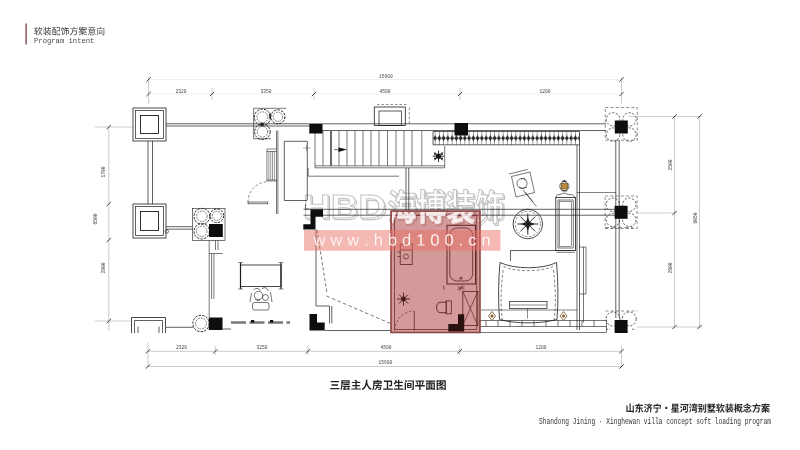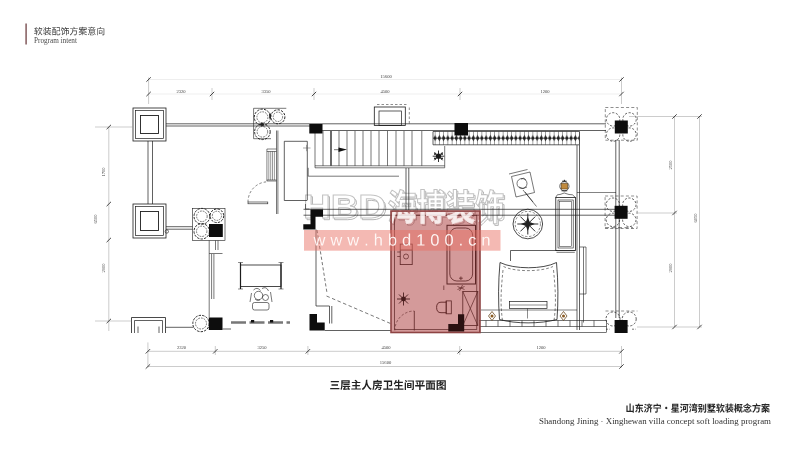--- a/index.html
+++ b/index.html
@@ -1,17 +1,17 @@
 <!DOCTYPE html>
 <html><head>
 <meta charset="utf-8">
 <style>
   html,body{margin:0;padding:0;background:#ffffff;}
   #page{position:relative;width:800px;height:450px;background:#ffffff;overflow:hidden;
-        font-family:Liberation Serif, serif;}
+        font-family:Liberation Mono, monospace;}
   svg{display:block;}
 </style>
 </head>
 <body>
 <div id="page">
 <svg width="800" height="450" viewBox="0 0 800 450" xmlns="http://www.w3.org/2000/svg">
 
 <rect x="0" y="0" width="800" height="450" fill="#ffffff"></rect>
 
 <rect x="150" y="127" width="126" height="202" fill="none" stroke="none"></rect>

